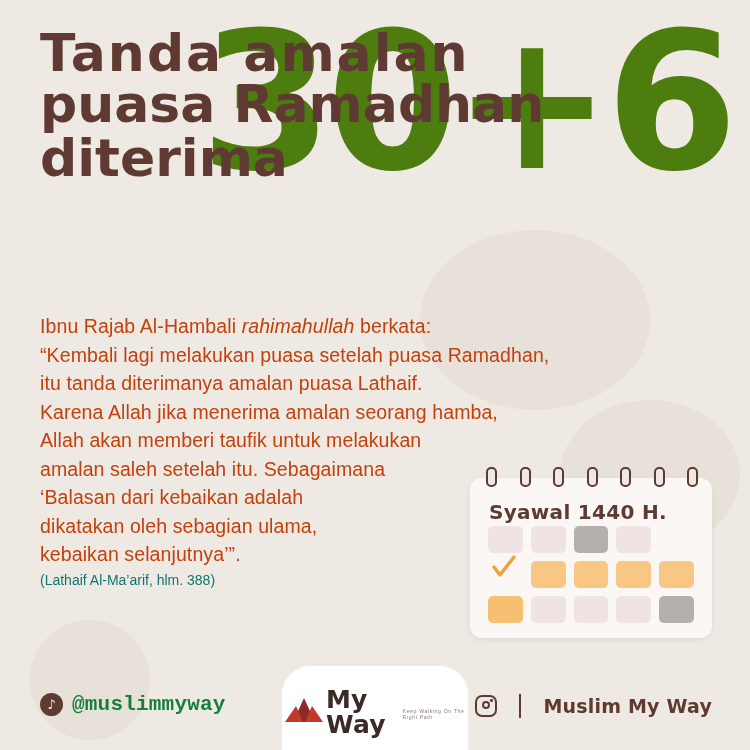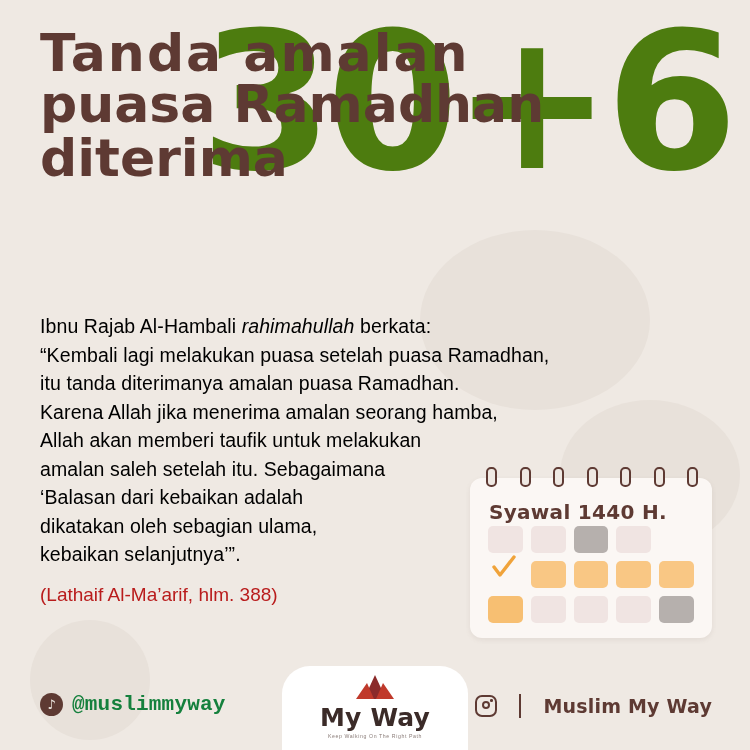--- a/index.html
+++ b/index.html
@@ -62,36 +62,36 @@
   .title .l2 { display:block; letter-spacing: 0px; margin-top: 0;}
   .title .l3 { display:block; letter-spacing: 0px; margin-top: 2px;}
 
   
   .body-text {
     position: absolute;
     left: 40px;
     top: 312px;
     width: 620px;
     z-index: 3;
-    color: #000000;
+    color: #c2410c;
     font-family: "Liberation Sans", sans-serif;
     font-size: 19.5px;
     line-height: 28.5px;
     letter-spacing: 0.1px;
   }
   .body-text .ln { display: block; white-space: nowrap; }
   .body-text em { font-style: italic; }
 
   .source {
     position: absolute;
     left: 40px;
-    top: 584px;
+    top: 572px;
     z-index: 3;
-    color: #b91c1c;
-    font-size: 19px;
+    color: #0f766e;
+    font-size: 14px;
     font-family: "Liberation Sans", sans-serif;
   }
 
   
   .calendar {
     position: absolute;
     right: 38px;
     top: 478px;
     width: 242px;
     height: 160px;
@@ -251,21 +251,21 @@
     left: 50%;
     transform: translateX(-50%);
     bottom: 0;
     width: 186px;
     height: 84px;
     background: #ffffff;
     border-top-left-radius: 28px;
     border-top-right-radius: 28px;
     z-index: 6;
     display: flex;
-    flex-direction: column;
+    flex-direction: row;
     align-items: center;
     justify-content: flex-start;
     padding-top: 8px;
     box-sizing: border-box;
   }
   .logo-mark { margin-bottom: 1px; }
   .logo-text {
     font-family: "DejaVu Sans", sans-serif;
     font-weight: 700;
     font-size: 25px;
@@ -293,21 +293,21 @@
 
   <div class="title">
     <span class="l1">Tanda amalan</span>
     <span class="l2">puasa Ramadhan</span>
     <span class="l3">diterima</span>
   </div>
 
   <div class="body-text">
     <span class="ln"><span>Ibnu Rajab Al-Hambali </span><em>rahimahullah</em><span> berkata:</span></span>
     <span class="ln">“Kembali lagi melakukan puasa setelah puasa Ramadhan,</span>
-    <span class="ln">itu tanda diterimanya amalan puasa Ramadhan.</span>
+    <span class="ln">itu tanda diterimanya amalan puasa Lathaif.</span>
     <span class="ln">Karena Allah jika menerima amalan seorang hamba,</span>
     <span class="ln">Allah akan memberi taufik untuk melakukan</span>
     <span class="ln">amalan saleh setelah itu. Sebagaimana</span>
     <span class="ln">‘Balasan dari kebaikan adalah</span>
     <span class="ln">dikatakan oleh sebagian ulama,</span>
     <span class="ln">kebaikan selanjutnya’”.</span>
   </div>
 
   <div class="source">(Lathaif Al-Ma’arif, hlm. 388)</div>
 

